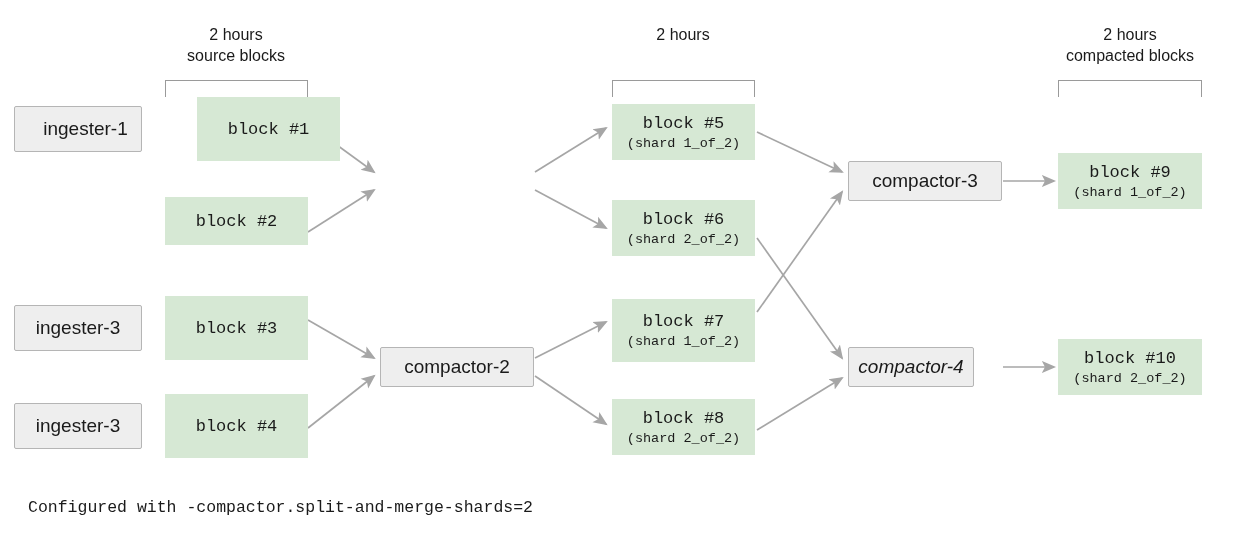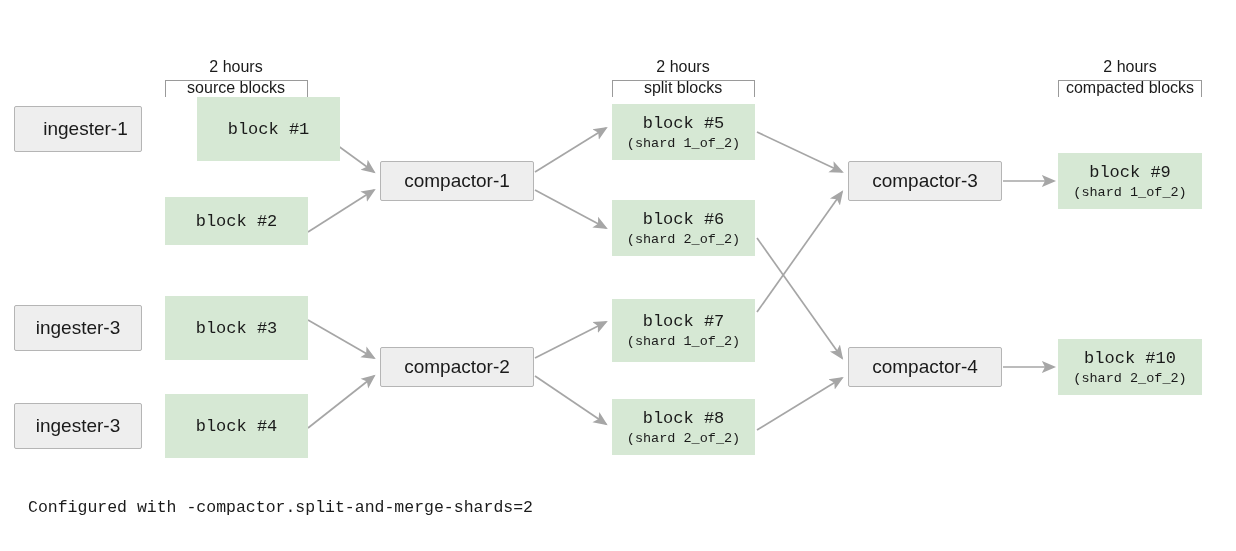--- a/index.html
+++ b/index.html
@@ -29,21 +29,20 @@
   }
   
   .group-caption {
     position: absolute;
     text-align: center;
     font-family: "Liberation Sans", sans-serif;
     font-size: 16px;
     line-height: 21px;
     color: #1a1a1a;
     white-space: nowrap;
-    margin-top: 32px;
   }
   .group-caption .line2 { display: block; }
 
   
   .node {
     position: absolute;
     box-sizing: border-box;
     display: flex;
     flex-direction: column;
     align-items: center;
@@ -129,21 +128,20 @@
   </svg>
 
   <div class="group-caption" style="left:155px; top:24px; width:162px;">
     <span>2 hours</span>
     <span class="line2">source blocks</span>
   </div>
   <div class="bracket" style="left:165px; top:80px; width:143px; height:17px;"></div>
 
   <div class="group-caption" style="left:602px; top:24px; width:162px;">
     <span>2 hours</span>
-    <span class="line2">split blocks</span>
   </div>
   <div class="bracket" style="left:612px; top:80px; width:143px; height:17px;"></div>
 
   <div class="group-caption" style="left:1040px; top:24px; width:180px;">
     <span>2 hours</span>
     <span class="line2">compacted blocks</span>
   </div>
   <div class="bracket" style="left:1058px; top:80px; width:144px; height:17px;"></div>
 
   <div class="node node-gray" style="left:14px; top:106px; width:128px; height:46px;padding-left:15px;">
@@ -162,23 +160,20 @@
   <div class="node node-green" style="left:165px; top:197px; width:143px; height:48px;">
     <span class="main">block #2</span>
   </div>
   <div class="node node-green" style="left:165px; top:296px; width:143px; height:64px;">
     <span class="main">block #3</span>
   </div>
   <div class="node node-green" style="left:165px; top:394px; width:143px; height:64px;">
     <span class="main">block #4</span>
   </div>
 
-  <div class="node node-gray" style="left:380px; top:161px; width:154px; height:40px;">
-    <span>compactor-1</span>
-  </div>
   <div class="node node-gray" style="left:380px; top:347px; width:154px; height:40px;">
     <span>compactor-2</span>
   </div>
 
   <div class="node node-green" style="left:612px; top:104px; width:143px; height:56px;">
     <span class="main">block #5</span>
     <span class="sub">(shard 1_of_2)</span>
   </div>
   <div class="node node-green" style="left:612px; top:200px; width:143px; height:56px;">
     <span class="main">block #6</span>
@@ -189,21 +184,21 @@
     <span class="sub">(shard 1_of_2)</span>
   </div>
   <div class="node node-green" style="left:612px; top:399px; width:143px; height:56px;">
     <span class="main">block #8</span>
     <span class="sub">(shard 2_of_2)</span>
   </div>
 
   <div class="node node-gray" style="left:848px; top:161px; width:154px; height:40px;">
     <span>compactor-3</span>
   </div>
-  <div class="node node-gray" style="left:848px; top:347px; width:154px; height:40px;">
+  <div class="node node-gray" style="left:848px; top:347px; width:126px; height:40px;font-style:italic;">
     <span>compactor-4</span>
   </div>
 
   <div class="node node-green" style="left:1058px; top:153px; width:144px; height:56px;">
     <span class="main">block #9</span>
     <span class="sub">(shard 1_of_2)</span>
   </div>
   <div class="node node-green" style="left:1058px; top:339px; width:144px; height:56px;">
     <span class="main">block #10</span>
     <span class="sub">(shard 2_of_2)</span>

